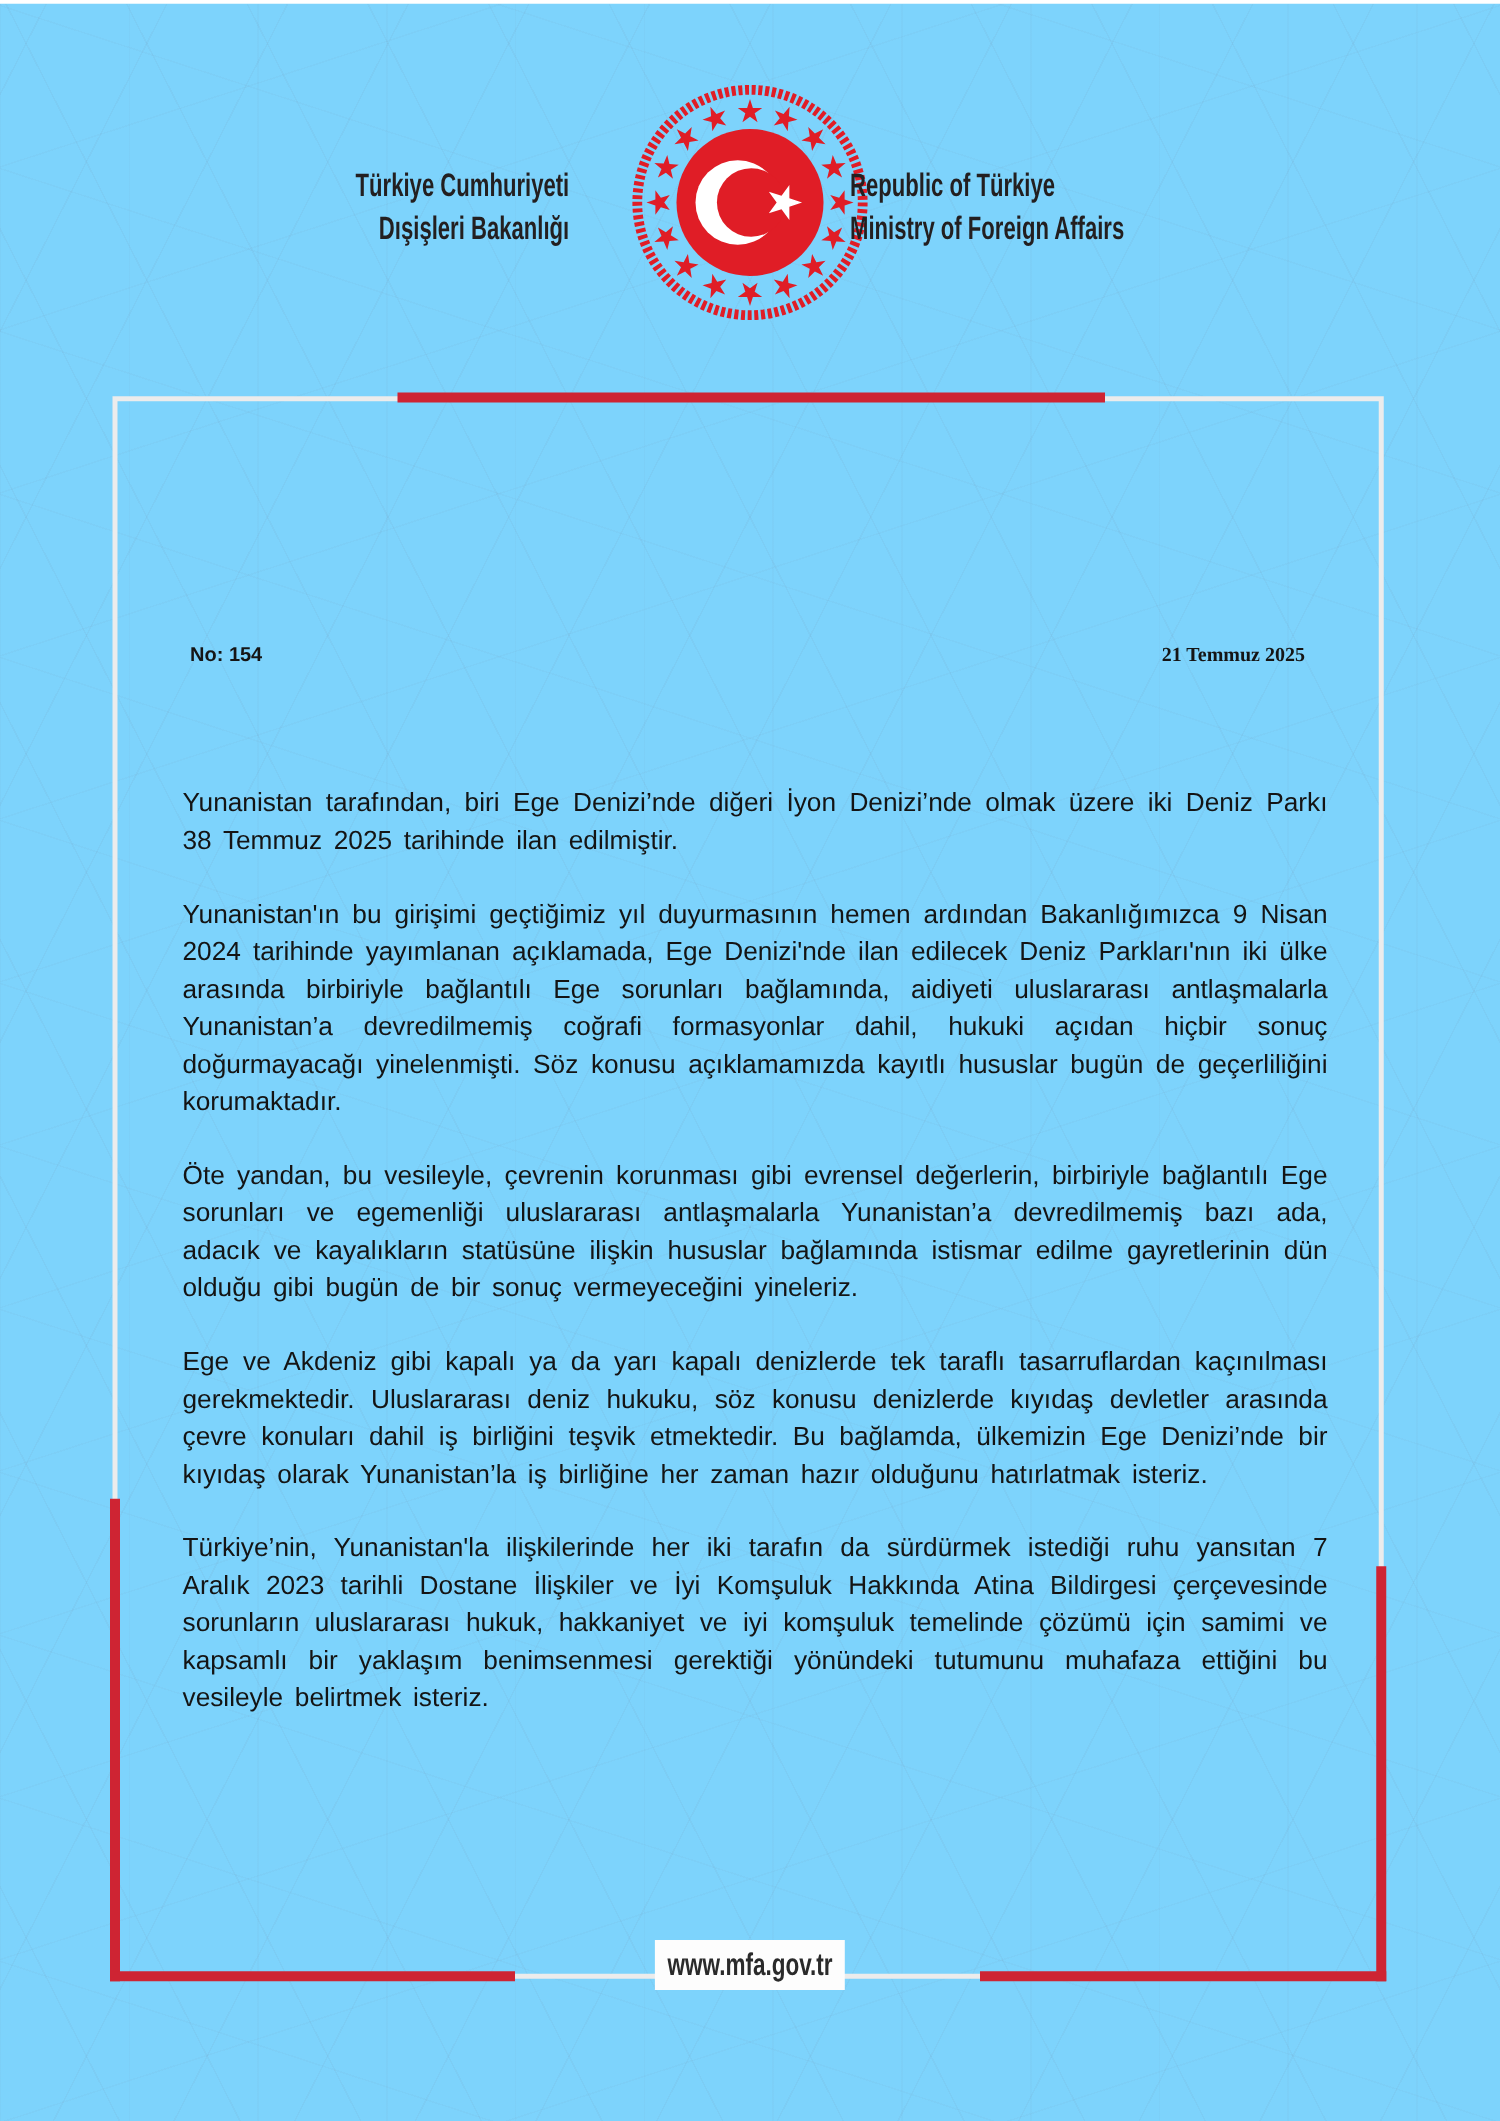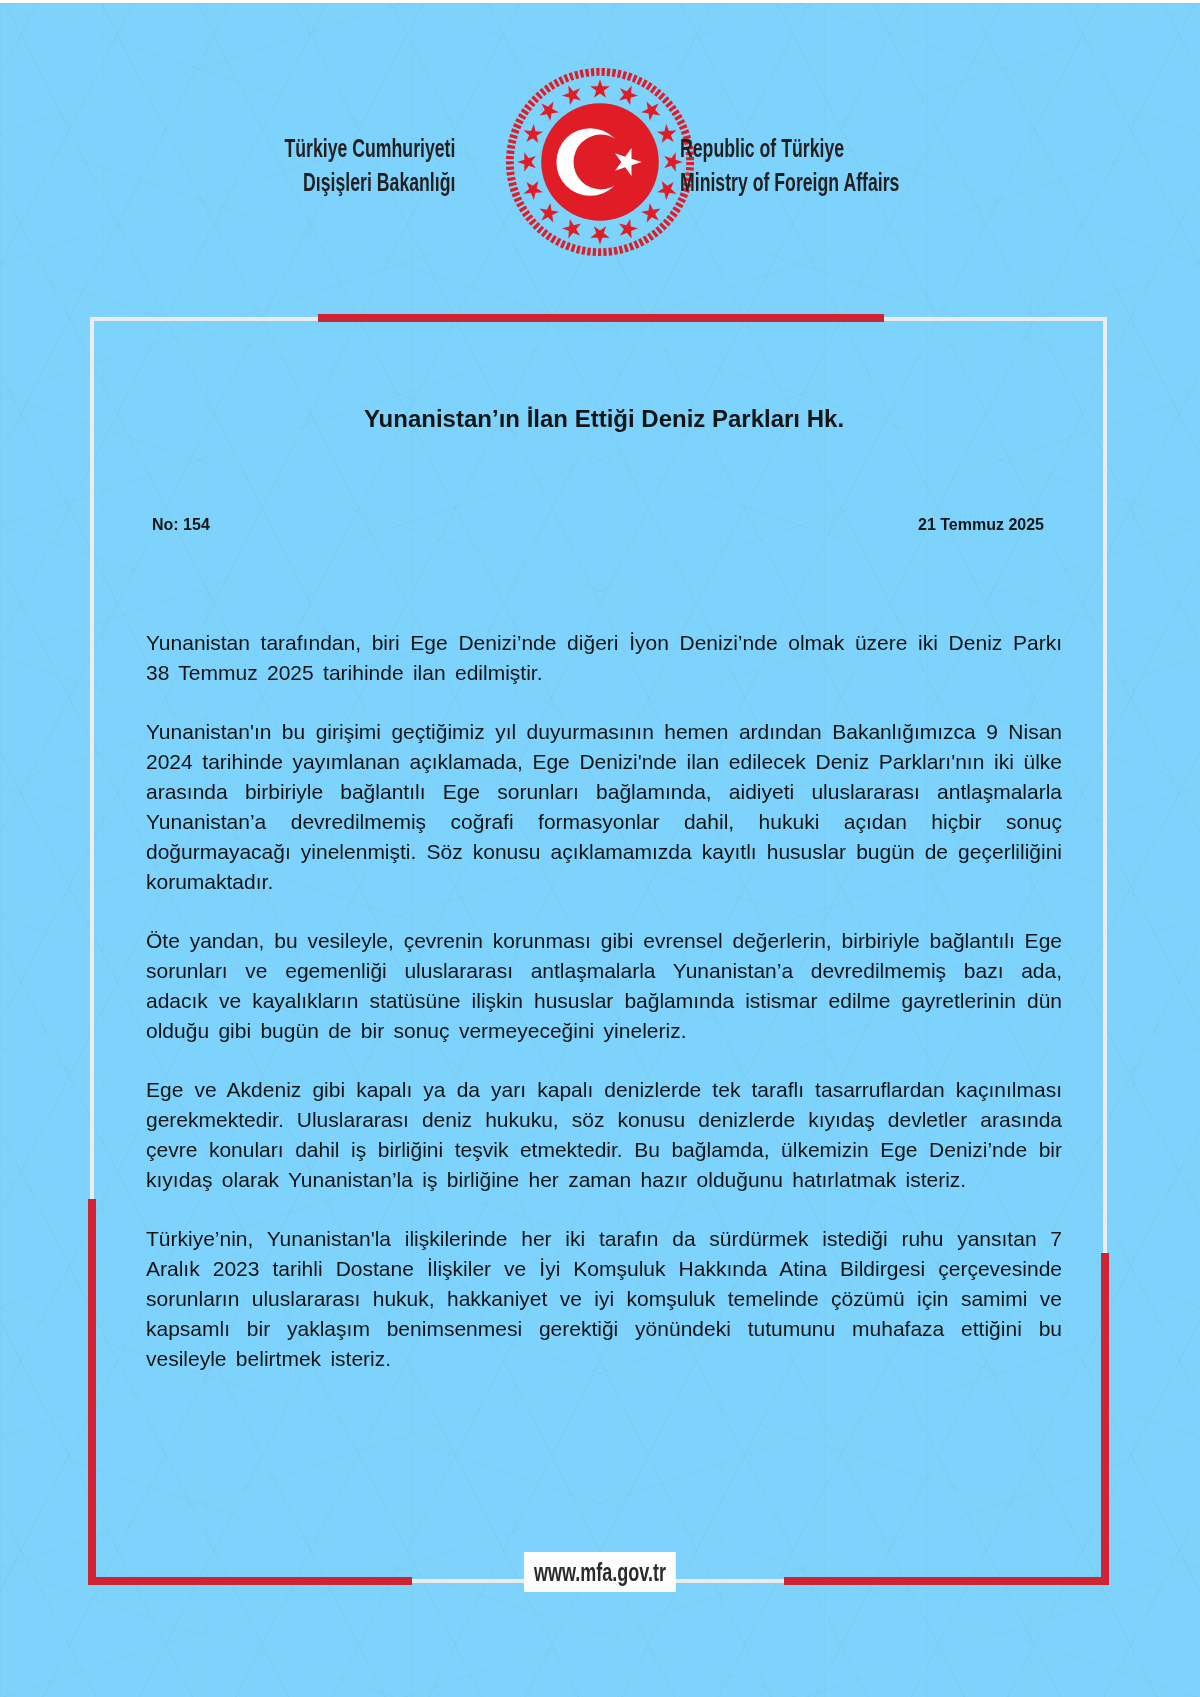--- a/index.html
+++ b/index.html
@@ -39,21 +39,21 @@
 
   .doc-title{
     position:absolute;left:146px;top:385px;width:916px;
     text-align:center;font-weight:bold;font-size:24px;line-height:30px;color:#151515;
   }
   .meta{
     position:absolute;left:152px;top:508px;width:892px;
     display:flex;justify-content:space-between;align-items:baseline;
     font-weight:bold;font-size:16px;line-height:28px;color:#151515;
   }
-  .meta .date{padding-right:0;}
+  .meta .date{padding-right:0;font-family:Liberation Serif, serif;}
 
   .bodytext{position:absolute;left:146px;top:625px;width:916px;}
   .bodytext p{
     margin:0 0 29px 0;
     font-size:21px;line-height:30px;color:#141414;
     text-align:justify;word-spacing:3.5px;
   }
   .bodytext p:last-child{margin-bottom:0;}
 
   .site{
@@ -113,21 +113,20 @@
     </div>
   </div>
 
   <div class="layer frame"></div>
   <div class="layer redbar bar-top"></div>
   <div class="layer redbar bar-left"></div>
   <div class="layer redbar bar-right"></div>
   <div class="layer redbar bar-bottom-left"></div>
   <div class="layer redbar bar-bottom-right"></div>
 
-  <h1 class="doc-title layer">Yunanistan’ın İlan Ettiği Deniz Parkları Hk.</h1>
 
   <div class="meta layer">
     <span class="no">No: 154</span>
     <span class="date">21 Temmuz 2025</span>
   </div>
 
   <div class="bodytext layer">
     <p>Yunanistan tarafından, biri Ege Denizi’nde diğeri İyon Denizi’nde olmak üzere iki Deniz Parkı 38 Temmuz 2025 tarihinde ilan edilmiştir.</p>
     <p>Yunanistan'ın bu girişimi geçtiğimiz yıl duyurmasının hemen ardından Bakanlığımızca 9 Nisan 2024 tarihinde yayımlanan açıklamada, Ege Denizi'nde ilan edilecek Deniz Parkları'nın iki ülke arasında birbiriyle bağlantılı Ege sorunları bağlamında, aidiyeti uluslararası antlaşmalarla Yunanistan’a devredilmemiş coğrafi formasyonlar dahil, hukuki açıdan hiçbir sonuç doğurmayacağı yinelenmişti. Söz konusu açıklamamızda kayıtlı hususlar bugün de geçerliliğini korumaktadır.</p>
     <p>Öte yandan, bu vesileyle, çevrenin korunması gibi evrensel değerlerin, birbiriyle bağlantılı Ege sorunları ve egemenliği uluslararası antlaşmalarla Yunanistan’a devredilmemiş bazı ada, adacık ve kayalıkların statüsüne ilişkin hususlar bağlamında istismar edilme gayretlerinin dün olduğu gibi bugün de bir sonuç vermeyeceğini yineleriz.</p>

